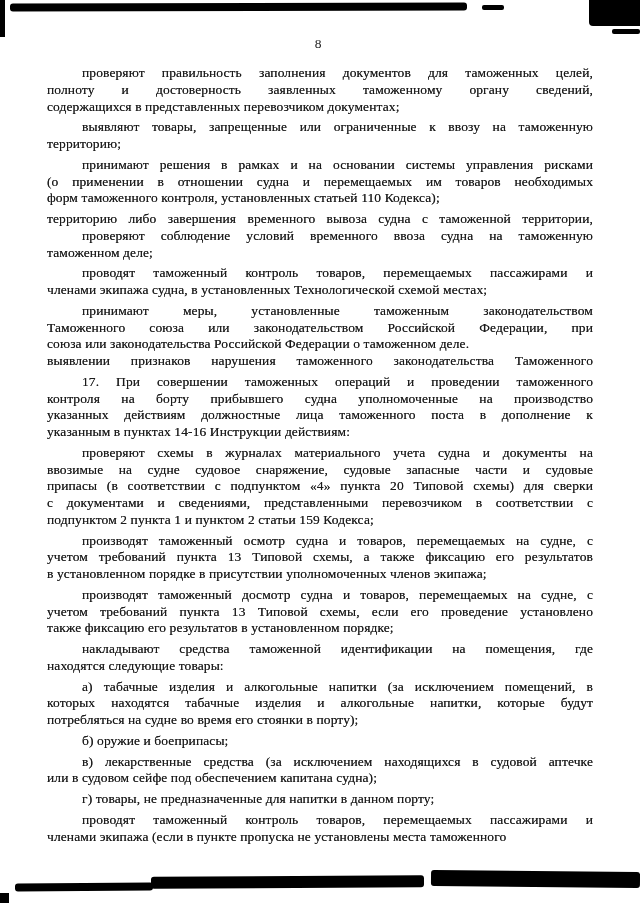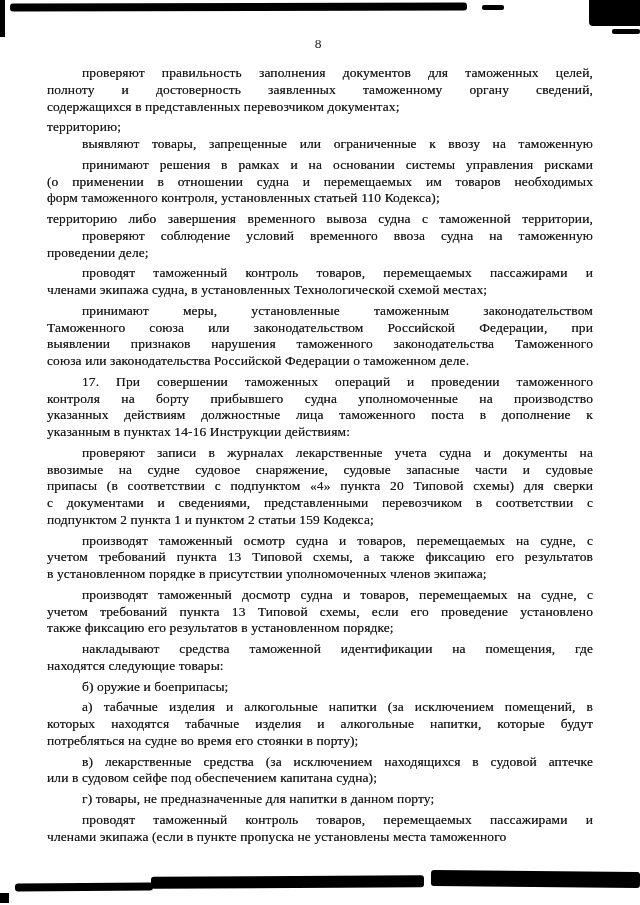--- a/index.html
+++ b/index.html
@@ -73,77 +73,77 @@
 
   <div class="page-number">8</div>
 
   <div class="body">
       <div class="para">
         <div class="line first">проверяют правильность заполнения документов для таможенных целей,</div>
         <div class="line">полноту и достоверность заявленных таможенному органу сведений,</div>
         <div class="line last">содержащихся в представленных перевозчиком документах;</div>
       </div>
       <div class="para">
+        <div class="line first">выявляют товары, запрещенные или ограниченные к ввозу на таможенную</div>
         <div class="line last">территорию;</div>
-        <div class="line first">выявляют товары, запрещенные или ограниченные к ввозу на таможенную</div>
       </div>
       <div class="para">
         <div class="line first">принимают решения в рамках и на основании системы управления рисками</div>
         <div class="line">(о применении в отношении судна и перемещаемых им товаров необходимых</div>
         <div class="line last">форм таможенного контроля, установленных статьей 110 Кодекса);</div>
       </div>
       <div class="para">
         <div class="line">территорию либо завершения временного вывоза судна с таможенной территории,</div>
         <div class="line first">проверяют соблюдение условий временного ввоза судна на таможенную</div>
-        <div class="line last">проведении деле;</div>
+        <div class="line last">таможенном деле;</div>
       </div>
       <div class="para">
         <div class="line first">проводят таможенный контроль товаров, перемещаемых пассажирами и</div>
         <div class="line last">членами экипажа судна, в установленных Технологической схемой местах;</div>
       </div>
       <div class="para">
         <div class="line first">принимают меры, установленные таможенным законодательством</div>
         <div class="line">Таможенного союза или законодательством Российской Федерации, при</div>
+        <div class="line last">союза или законодательства Российской Федерации о таможенном деле.</div>
         <div class="line">выявлении признаков нарушения таможенного законодательства Таможенного</div>
-        <div class="line last">союза или законодательства Российской Федерации о таможенном деле.</div>
       </div>
       <div class="para">
         <div class="line first">17. При совершении таможенных операций и проведении таможенного</div>
         <div class="line">контроля на борту прибывшего судна уполномоченные на производство</div>
         <div class="line">указанных действиям должностные лица таможенного поста в дополнение к</div>
         <div class="line last">указанным в пунктах 14-16 Инструкции действиям:</div>
       </div>
       <div class="para">
-        <div class="line first">проверяют записи в журналах лекарственные учета судна и документы на</div>
+        <div class="line first">проверяют схемы в журналах материального учета судна и документы на</div>
         <div class="line">ввозимые на судне судовое снаряжение, судовые запасные части и судовые</div>
         <div class="line">припасы (в соответствии с подпунктом «4» пункта 20 Типовой схемы) для сверки</div>
         <div class="line">с документами и сведениями, представленными перевозчиком в соответствии с</div>
         <div class="line last">подпунктом 2 пункта 1 и пунктом 2 статьи 159 Кодекса;</div>
       </div>
       <div class="para">
         <div class="line first">производят таможенный осмотр судна и товаров, перемещаемых на судне, с</div>
         <div class="line">учетом требований пункта 13 Типовой схемы, а также фиксацию его результатов</div>
         <div class="line last">в установленном порядке в присутствии уполномоченных членов экипажа;</div>
       </div>
       <div class="para">
         <div class="line first">производят таможенный досмотр судна и товаров, перемещаемых на судне, с</div>
         <div class="line">учетом требований пункта 13 Типовой схемы, если его проведение установлено</div>
         <div class="line last">также фиксацию его результатов в установленном порядке;</div>
       </div>
       <div class="para">
         <div class="line first">накладывают средства таможенной идентификации на помещения, где</div>
         <div class="line last">находятся следующие товары:</div>
       </div>
       <div class="para">
-        <div class="line first last">б) оружие и боеприпасы;</div>
-      </div>
-      <div class="para">
         <div class="line first">а) табачные изделия и алкогольные напитки (за исключением помещений, в</div>
         <div class="line">которых находятся табачные изделия и алкогольные напитки, которые будут</div>
         <div class="line last">потребляться на судне во время его стоянки в порту);</div>
+      </div>
+      <div class="para">
+        <div class="line first last">б) оружие и боеприпасы;</div>
       </div>
       <div class="para">
         <div class="line first">в) лекарственные средства (за исключением находящихся в судовой аптечке</div>
         <div class="line last">или в судовом сейфе под обеспечением капитана судна);</div>
       </div>
       <div class="para">
         <div class="line first last">г) товары, не предназначенные для напитки в данном порту;</div>
       </div>
       <div class="para">
         <div class="line first">проводят таможенный контроль товаров, перемещаемых пассажирами и</div>

